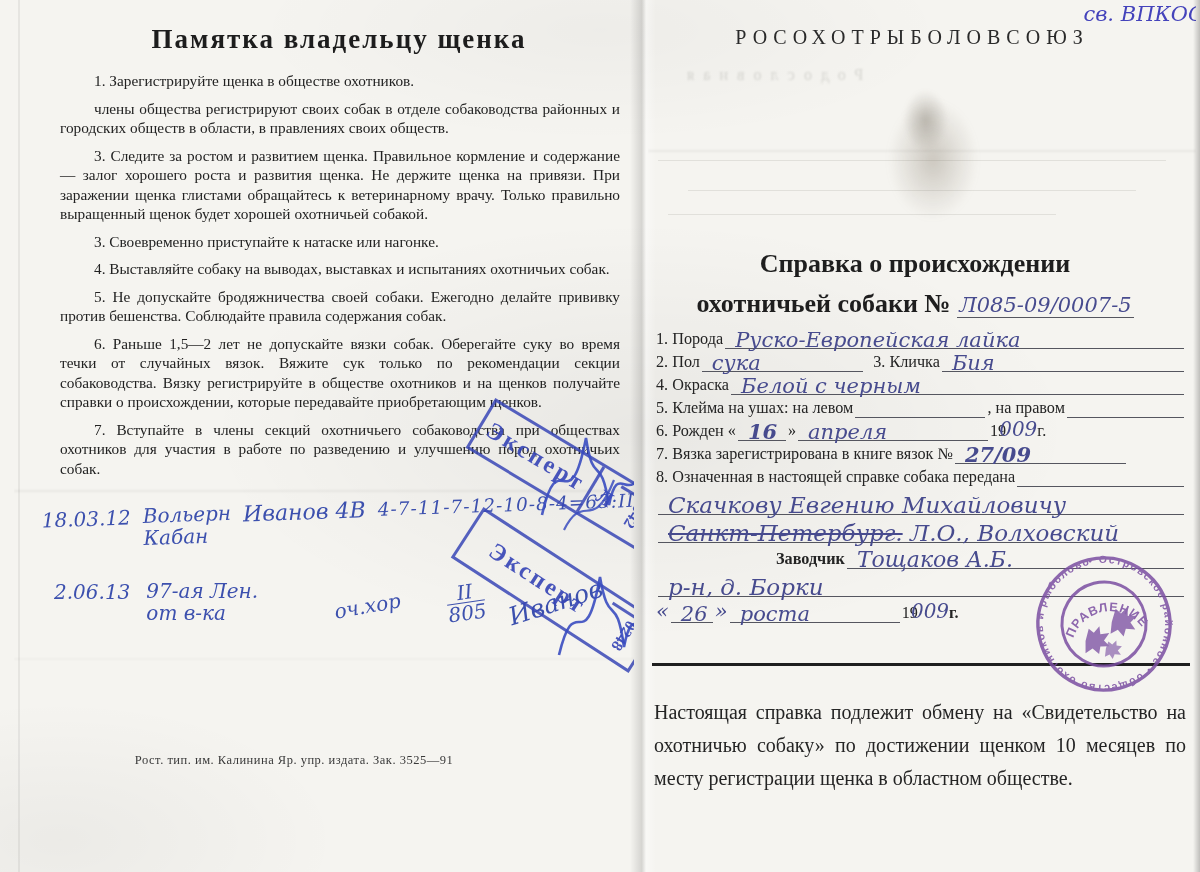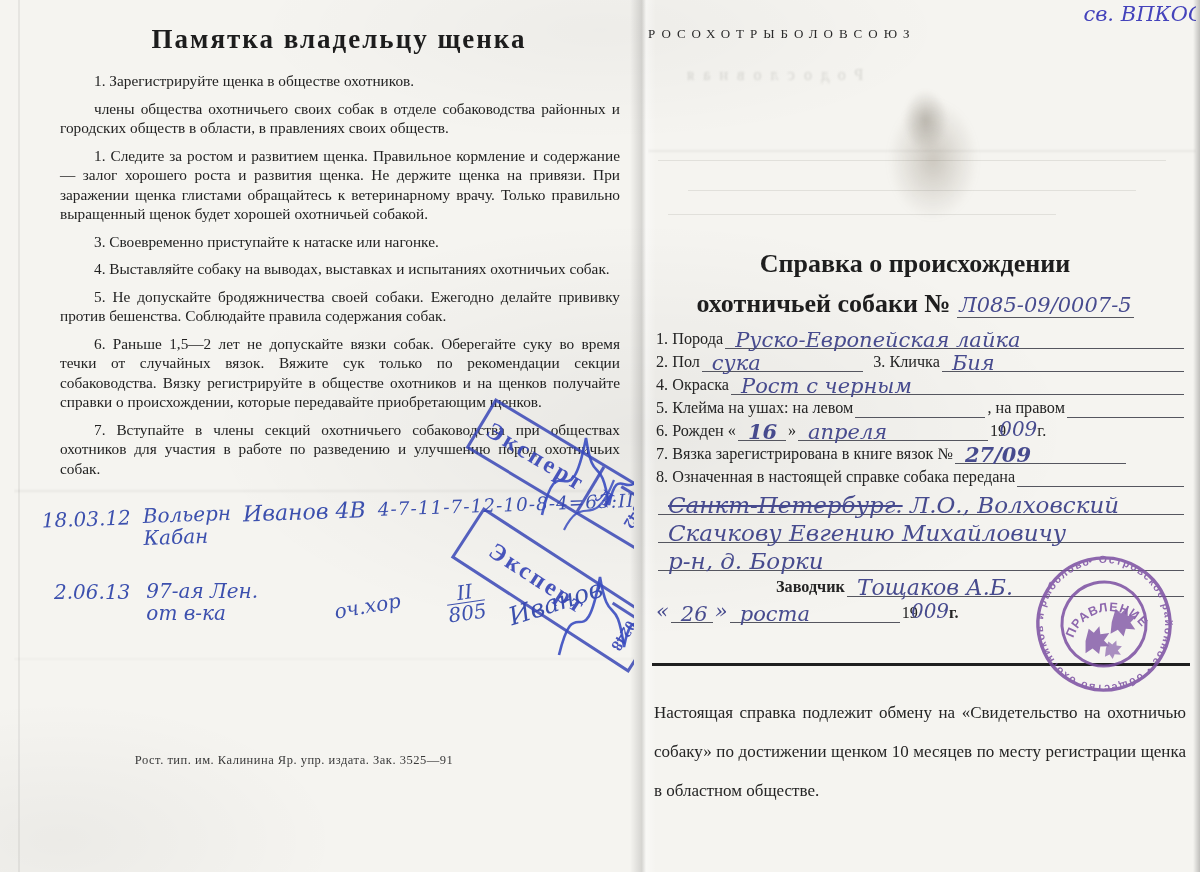--- a/index.html
+++ b/index.html
@@ -49,21 +49,21 @@
   .stampbox .sep{border-left:3px solid rgba(56,70,182,0.85);}
   .stamp1{left:452px;top:446px;width:196px;height:52px;transform:rotate(31deg);}
   .stamp1 .letter{width:30px;font-weight:bold;font-size:21px;}
   .stamp1 .num{width:36px;font-weight:bold;font-size:16px;transform:rotate(90deg);}
   .stamp2{left:436px;top:560px;width:206px;height:54px;transform:rotate(33deg);}
   .stamp2 .num{width:40px;font-weight:bold;font-size:16px;transform:rotate(90deg);}
   .sigsvg{position:absolute;}
 
   
   .corner-note{position:absolute;top:2px;right:-8px;font-size:21px;white-space:nowrap;color:#4443bb;}
-  .org-line{position:absolute;top:26px;left:0;right:20px;text-align:left;font-size:13px;
+  .org-line{position:absolute;top:26px;left:0;right:20px;text-align:center;font-size:20px;
     letter-spacing:6px;color:#2a2a2a;}
   .mirror-bleed{position:absolute;top:66px;left:30px;font-size:16px;letter-spacing:9px;color:#9a9a94;
     opacity:0.35;transform:scaleX(-1);filter:blur(1px);}
   .bleed-line{position:absolute;height:1px;background:rgba(80,80,75,0.12);filter:blur(0.5px);}
   .stain{position:absolute;left:240px;top:100px;width:90px;height:120px;border-radius:50%;
     background:radial-gradient(closest-side,rgba(116,105,88,0.32),rgba(116,105,88,0.12) 60%,transparent);
     filter:blur(3px);}
   .stain2{position:absolute;left:255px;top:90px;width:45px;height:60px;border-radius:50%;
     background:radial-gradient(closest-side,rgba(100,92,78,0.35),transparent);filter:blur(2px);}
   .cert-title{position:absolute;top:244px;left:0;right:14px;text-align:center;font-size:26px;
@@ -74,41 +74,41 @@
   .flabel{white-space:nowrap;}
   .fline{flex:1;border-bottom:1.2px solid #55565f;position:relative;margin:0 2px;height:100%;}
   .fline .hv{position:absolute;left:10px;bottom:-4px;font-size:21px;white-space:nowrap;}
   .fline.short{flex:0.9;}
   .struck{text-decoration:line-through;text-decoration-thickness:1.5px;}
   .yearwrap{white-space:nowrap;}
   .year-hand{font-size:20px;margin-left:-7px;}
   .breeder-row{margin-left:120px;}
   .issue-row{width:72%;}
   .thick-rule{position:absolute;top:663px;left:4px;right:6px;border-top:3px solid #1f1f1f;}
-  .cert-footer{position:absolute;top:676px;left:6px;right:10px;font-size:17px;line-height:39px;
+  .cert-footer{position:absolute;top:676px;left:6px;right:10px;font-size:20px;line-height:33px;
     text-align:justify;color:#242424;}
 
   
   .round-stamp{position:absolute;left:372px;top:540px;width:168px;height:168px;transform:rotate(-14deg);opacity:0.85;}
 </style>
 </head>
 <body>
 
 <div class="scan">
 
   <div class="page left">
     <div class="crease" style="top:490px;"></div>
     <div class="crease" style="top:658px;opacity:.6;"></div>
 
     <h1 class="memo-title">Памятка владельцу щенка</h1>
 
     <div class="memo-body">
       <p>1. Зарегистрируйте щенка в обществе охотников.</p>
-      <p>члены общества охотничьего своих собак в отделе собаководства районных и городских обществ в области, в правлениях своих обществ.</p>
-      <p>1. Следите за ростом и развитием щенка.  Правильное кормление и содержание — залог хорошего роста и развития щенка. Не держите щенка на привязи. При заражении щенка глистами обращайтесь к ветеринарному врачу. Только правильно выращенный щенок будет хорошей охотничьей собакой.</p>
+      <p>члены общества регистрируют своих собак в отделе собаководства районных и городских обществ в области, в правлениях своих обществ.</p>
+      <p>3. Следите за ростом и развитием щенка.  Правильное кормление и содержание — залог хорошего роста и развития щенка. Не держите щенка на привязи. При заражении щенка глистами обращайтесь к ветеринарному врачу. Только правильно выращенный щенок будет хорошей охотничьей собакой.</p>
       <p>3. Своевременно приступайте к натаске или нагонке.</p>
       <p>4. Выставляйте собаку на выводах, выставках и испытаниях охотничьих собак.</p>
       <p>5. Не допускайте бродяжничества своей собаки. Ежегодно делайте прививку против бешенства. Соблюдайте правила содержания собак.</p>
       <p>6. Раньше 1,5—2 лет не допускайте вязки собак.  Оберегайте суку во время течки от случайных вязок. Вяжите сук только по рекомендации секции собаководства. Вязку регистрируйте в обществе охотников и на щенков получайте справки о происхождении, которые передавайте приобретающим щенков.</p>
       <p>7. Вступайте в члены секций охотничьего собаководства при обществах охотников  для участия в работе  по разведению и улучшению пород охотничьих собак.</p>
     </div>
 
     <div class="note note1 hand">
       <span>18.03.12</span>
       <span class="stack">
@@ -192,21 +192,21 @@
           </span>
         <span class="flabel" style="margin-left:8px;">3. Кличка</span>
         <span class="fline" style="flex:1.5;">
             <span class="hv hand-r">Бия</span>
           </span>
       </div>
 
       <div class="frow">
         <span class="flabel">4. Окраска</span>
         <span class="fline">
-            <span class="hv hand-r">Рост  с  черным</span>
+            <span class="hv hand-r">Белой  с  черным</span>
           </span>
       </div>
 
       <div class="frow">
         <span class="flabel">5. Клейма на ушах: на левом</span>
         <span class="fline"></span>
         <span class="flabel">, на правом</span>
         <span class="fline short"></span>
       </div>
 
@@ -230,38 +230,38 @@
           </span>
       </div>
 
       <div class="frow">
         <span class="flabel">8. Означенная в настоящей справке собака передана</span>
         <span class="fline"></span>
       </div>
 
       <div class="frow" style="height:24px;">
         <span class="fline">
+            <span class="hv hand-r" style="font-size:23px;">Скачкову  Евгению  Михайловичу</span>
+          </span>
+      </div>
+      <div class="frow" style="height:24px;">
+        <span class="fline">
             <span class="hv hand-r" style="font-size:23px;"><span class="struck">Санкт-Петербург.</span><span> Л.О., Волховский</span></span>
           </span>
       </div>
-      <div class="frow" style="height:24px;">
-        <span class="fline">
-            <span class="hv hand-r" style="font-size:23px;">Скачкову  Евгению  Михайловичу</span>
-          </span>
-      </div>
-      <div class="frow" style="height:24px;">
-        <span class="fline">
-            <span class="hv hand-r" style="font-size:23px;">р-н,  д. Борки</span>
-          </span>
-      </div>
-
       <div class="frow breeder-row" style="height:22px;">
         <span class="flabel" style="font-weight:bold;">Заводчик</span>
         <span class="fline">
             <span class="hv hand-r" style="font-size:22px;">Тощаков А.Б.</span>
+          </span>
+      </div>
+
+      <div class="frow" style="height:24px;">
+        <span class="fline">
+            <span class="hv hand-r" style="font-size:23px;">р-н,  д. Борки</span>
           </span>
       </div>
 
       <div class="frow issue-row" style="height:22px;">
         <span class="flabel hand-r" style="font-size:21px;">«</span>
         <span class="fline" style="flex:0 0 42px;">
             <span class="hv hand-r">26</span>
           </span>
         <span class="flabel hand-r" style="font-size:21px;">»</span>
         <span class="fline" style="flex:0 0 170px;">

